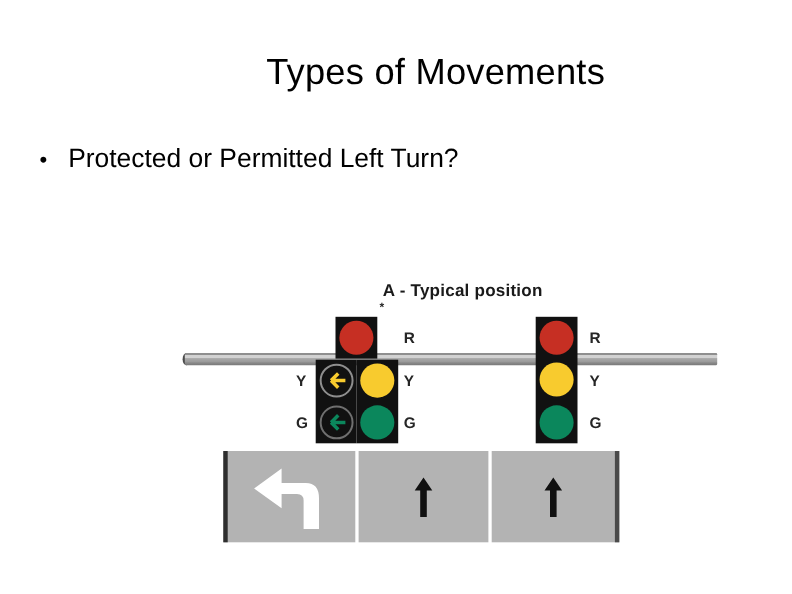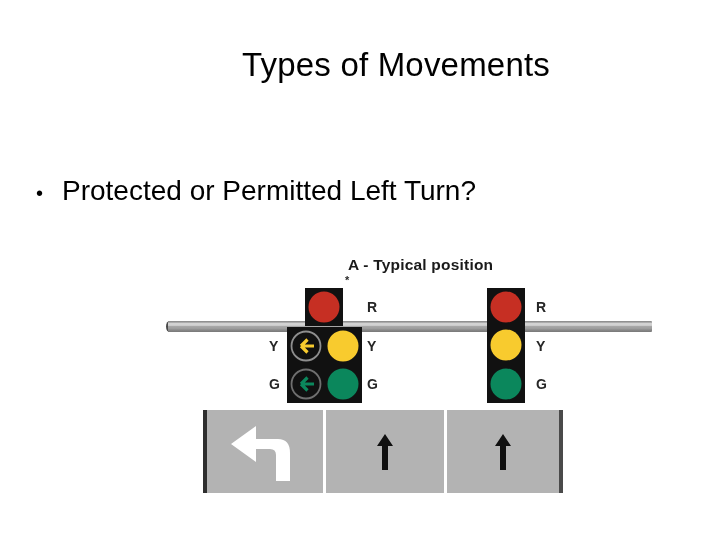--- a/index.html
+++ b/index.html
@@ -42,23 +42,22 @@
     color: #000;
   }
   #bullet-marker {
     width: 26px;
     flex: 0 0 26px;
     font-size: 20px;
     line-height: 1;
     text-align: left;
   }
   #bullet-text {
-    font-size: 28px;
+    font-size: 24px;
     white-space: nowrap;
-    margin-top: 44px;
   }
 
   
   #figure {
     position: absolute;
     left: 0;
     top: 0;
     width: 584px;
     height: 540px;
   }

